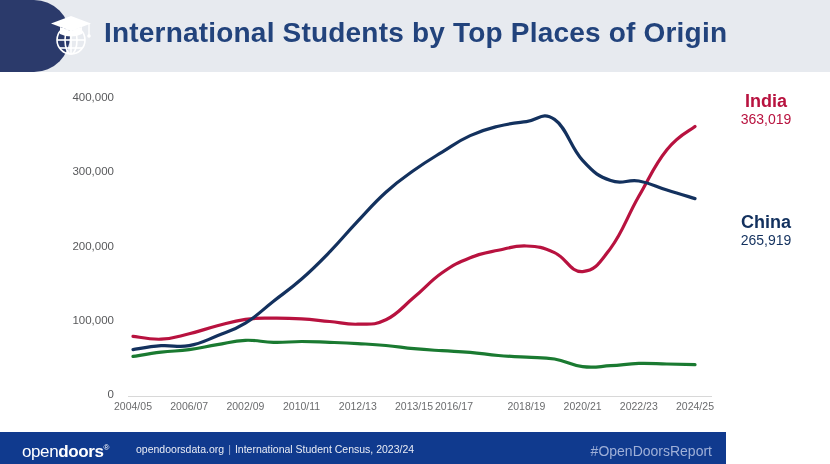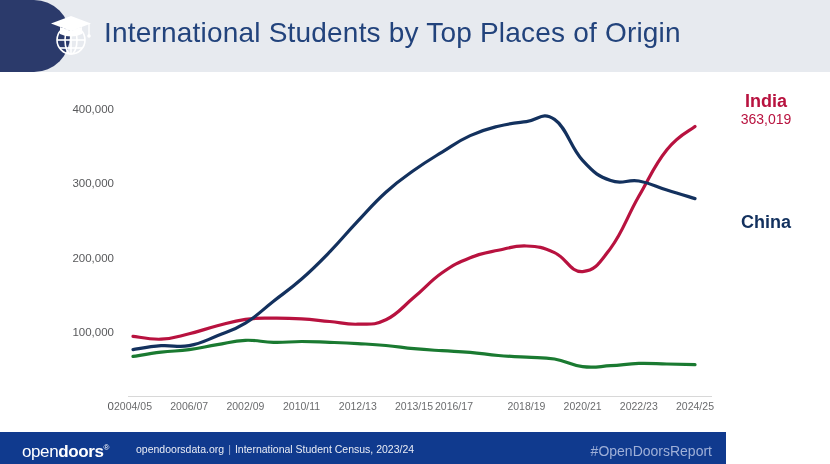--- a/index.html
+++ b/index.html
@@ -20,31 +20,31 @@
   .logo-badge{
     position:absolute;left:-34px;top:0;width:104px;height:72px;
     background:#2b3a6b;border-radius:0 36px 36px 0;
   }
   .logo-glyph{
     position:absolute;left:46px;top:11px;width:50px;height:50px;
   }
   .header-title{
     position:absolute;left:104px;top:17px;
     font-size:28px;color:#22437c;letter-spacing:.2px;
-    white-space:nowrap;font-weight:400;
+    white-space:nowrap;font-weight:700;
   }
 
   
   .chart-wrap{
     position:absolute;left:0;top:72px;width:830px;height:358px;background:#fff;
   }
   .plot{position:absolute;left:0;top:0;width:830px;height:358px;}
   .ylabel{
     position:absolute;right:0;width:66px;text-align:right;
-    font-size:11.5px;color:#58595b;margin-top:12px;
+    font-size:11.5px;color:#58595b;
   }
   .ytick-holder{position:absolute;left:48px;top:0;width:66px;height:358px;}
   .xlabels{position:absolute;left:0;top:322px;width:830px;height:24px;}
   .xlabel{
     position:absolute;font-size:10.5px;color:#6b6c6e;
     transform:translateX(-50%);white-space:nowrap;
   }
   .axis-line{
     position:absolute;left:128px;top:324px;width:584px;height:1px;background:#d8d8d8;
   }
@@ -127,20 +127,21 @@
         <div class="xlabel" style="left: 638.8px; top: 6px;">2022/23</div>
         <div class="xlabel" style="left: 695px; top: 6px;">2024/25</div>
       </div>
     <div id="series-labels">
         <div class="series-label" style="left: 708px; top: 20.4584px; width: 116px; color: rgb(184, 18, 63);">
           <div class="series-name">India</div>
           <div class="series-value">363,019</div>
         </div>
         <div class="series-label" style="left: 708px; top: 140.555px; width: 116px; color: rgb(19, 49, 94);">
           <div class="series-name">China</div>
+          <div class="series-value">265,919</div>
         </div>
       </div>
   </div>
 
   <div class="footer">
     <div class="footer-logo">
       <span>open</span><span class="od-bold">doors</span><span class="footer-reg">®</span>
     </div>
     <div class="footer-text">
       <span>opendoorsdata.org</span><span class="footer-sep">|</span><span>International Student Census, 2023/24</span>

